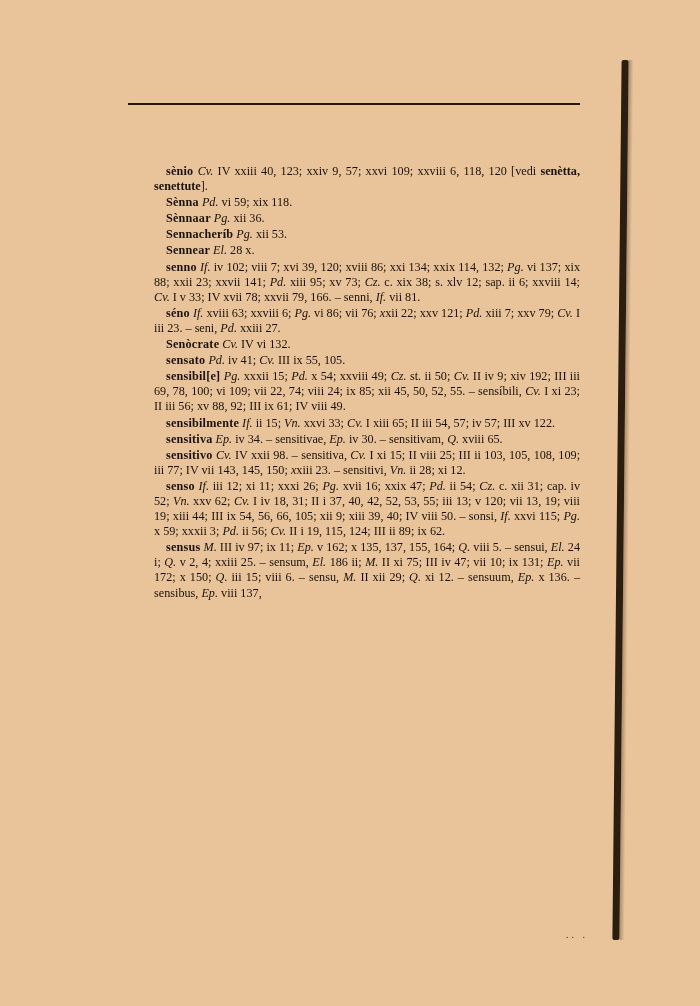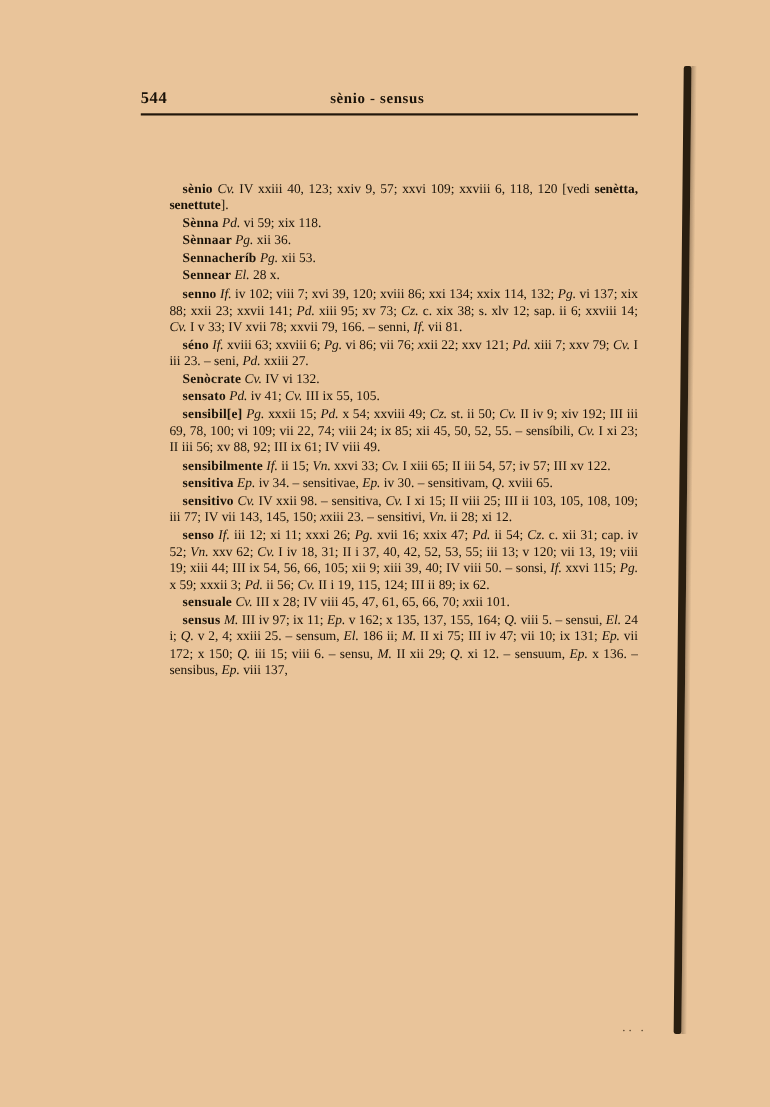--- a/index.html
+++ b/index.html
@@ -118,24 +118,20 @@
     font-size: 10px;
     color: #3a2a17;
     letter-spacing: 3px;
   }
 </style>
 </head>
 <body>
 
 <div class="page">
 
-  <div class="header">
-    <span class="folio">544</span>
-    <span class="runhead">sènio - sensus</span>
-  </div>
   <div class="rule"></div>
 
   <div class="col">
 
     <p class="entry">
       <span class="hw">sènio</span>
       <span class="body"><i>Cv.</i> IV xxiii 40, 123; xxiv 9, 57; xxvi 109; xxviii 6, 118, 120 [vedi <b>senètta, senettute</b>].</span>
     </p>
 
 
@@ -198,24 +194,20 @@
     <p class="entry">
       <span class="hw">sensitivo</span>
       <span class="body"><i>Cv.</i> IV xxii 98. – sensitiva, <i>Cv.</i> I xi 15; II viii 25; III ii 103, 105, 108, 109; iii 77; IV vii 143, 145, 150; <i>x</i>xiii 23. – sensitivi, <i>Vn.</i> ii 28; xi 12.</span>
     </p>
 
     <p class="entry">
       <span class="hw">senso</span>
       <span class="body"><i>If.</i> iii 12; xi 11; xxxi 26; <i>Pg.</i> xvii 16; xxix 47; <i>Pd.</i> ii 54; <i>Cz.</i> c. xii 31; cap. iv 52; <i>Vn.</i> xxv 62; <i>Cv.</i> I iv 18, 31; II i 37, 40, 42, 52, 53, 55; iii 13; v 120; vii 13, 19; viii 19; xiii 44; III ix 54, 56, 66, 105; xii 9; xiii 39, 40; IV viii 50. – sonsi, <i>If.</i> xxvi 115; <i>Pg.</i> x 59; xxxii 3; <i>Pd.</i> ii 56; <i>Cv.</i> II i 19, 115, 124; III ii 89; ix 62.</span>
     </p>
 
-    <p class="entry">
-      <span class="hw">sensuale</span>
-      <span class="body"><i>Cv.</i> III x 28; IV viii 45, 47, 61, 65, 66, 70; <i>x</i>xii 101.</span>
-    </p>
 
 
 
     <p class="entry">
       <span class="hw-i">sensus</span>
       <span class="body"><i>M.</i> III iv 97; ix 11; <i>Ep.</i> v 162; x 135, 137, 155, 164; <i>Q.</i> viii 5. – sensui, <i>El.</i> 24 i; <i>Q.</i> v 2, 4; xxiii 25. – sensum, <i>El.</i> 186 ii; <i>M.</i> II xi 75; III iv 47; vii 10; ix 131; <i>Ep.</i> vii 172; x 150; <i>Q.</i> iii 15; viii 6. – sensu, <i>M.</i> II xii 29; <i>Q.</i> xi 12. – sensuum, <i>Ep.</i> x 136. – sensibus, <i>Ep.</i> viii 137,</span>
     </p>
 
   </div>
 

